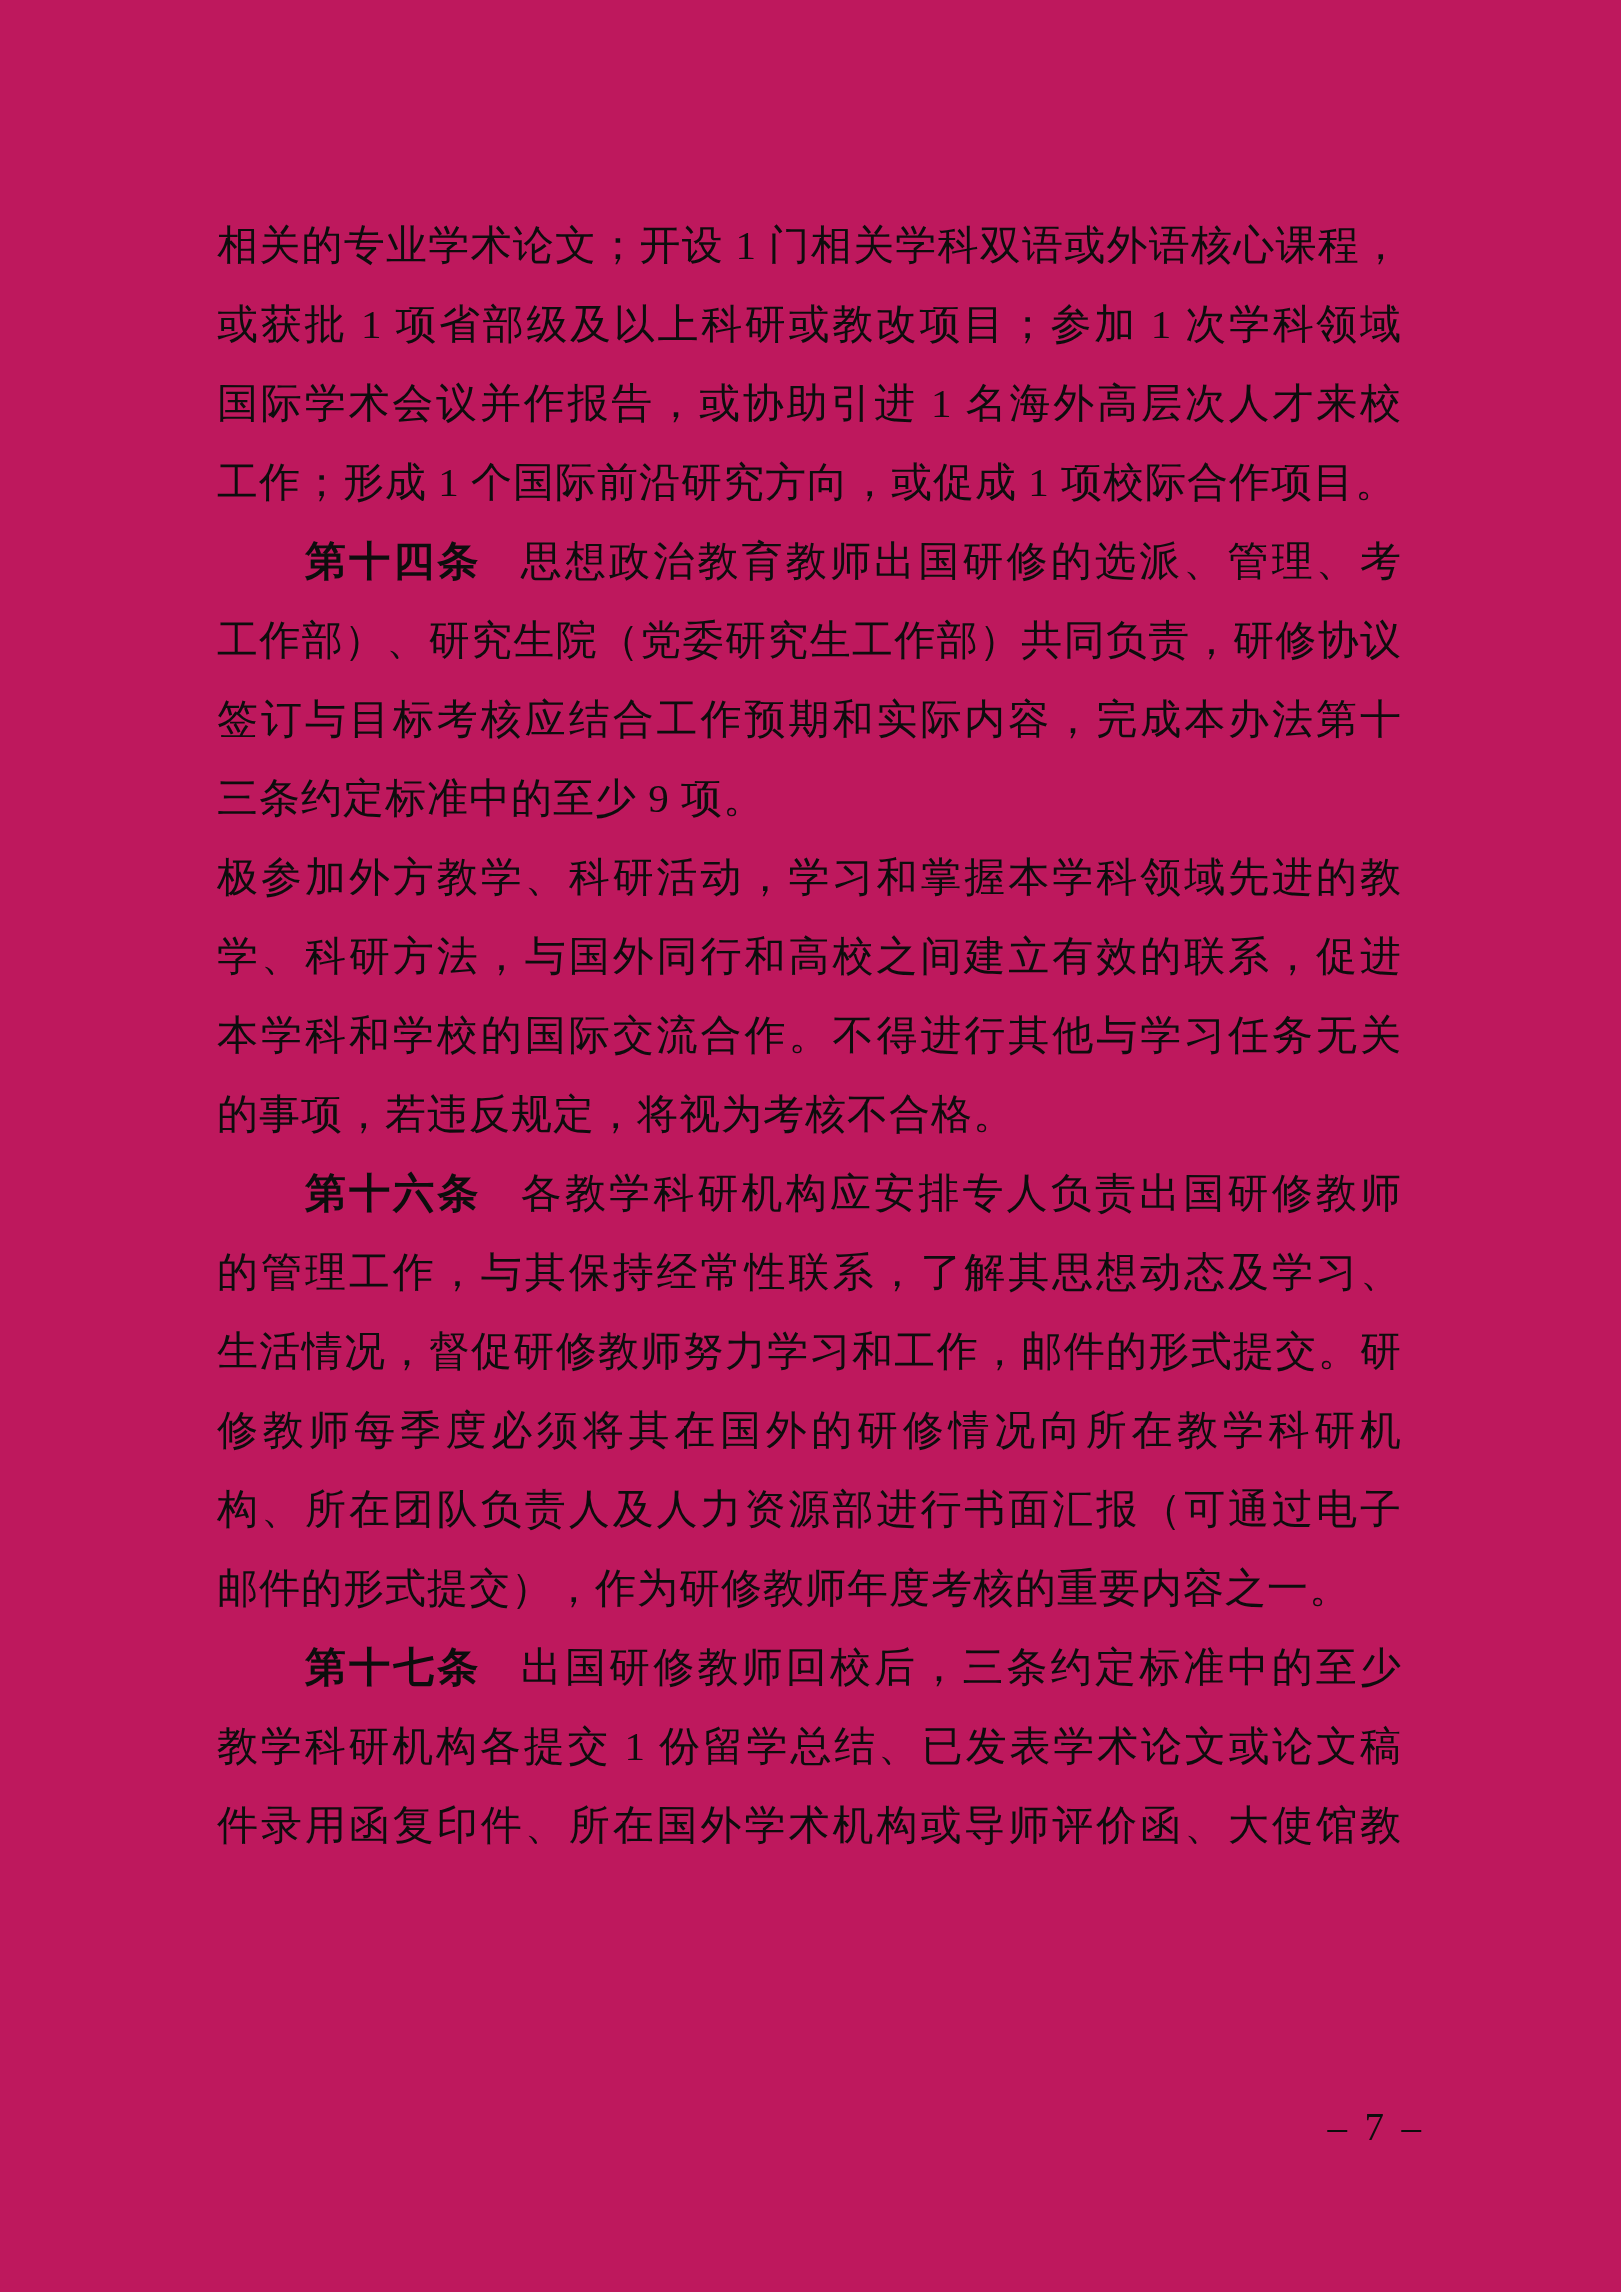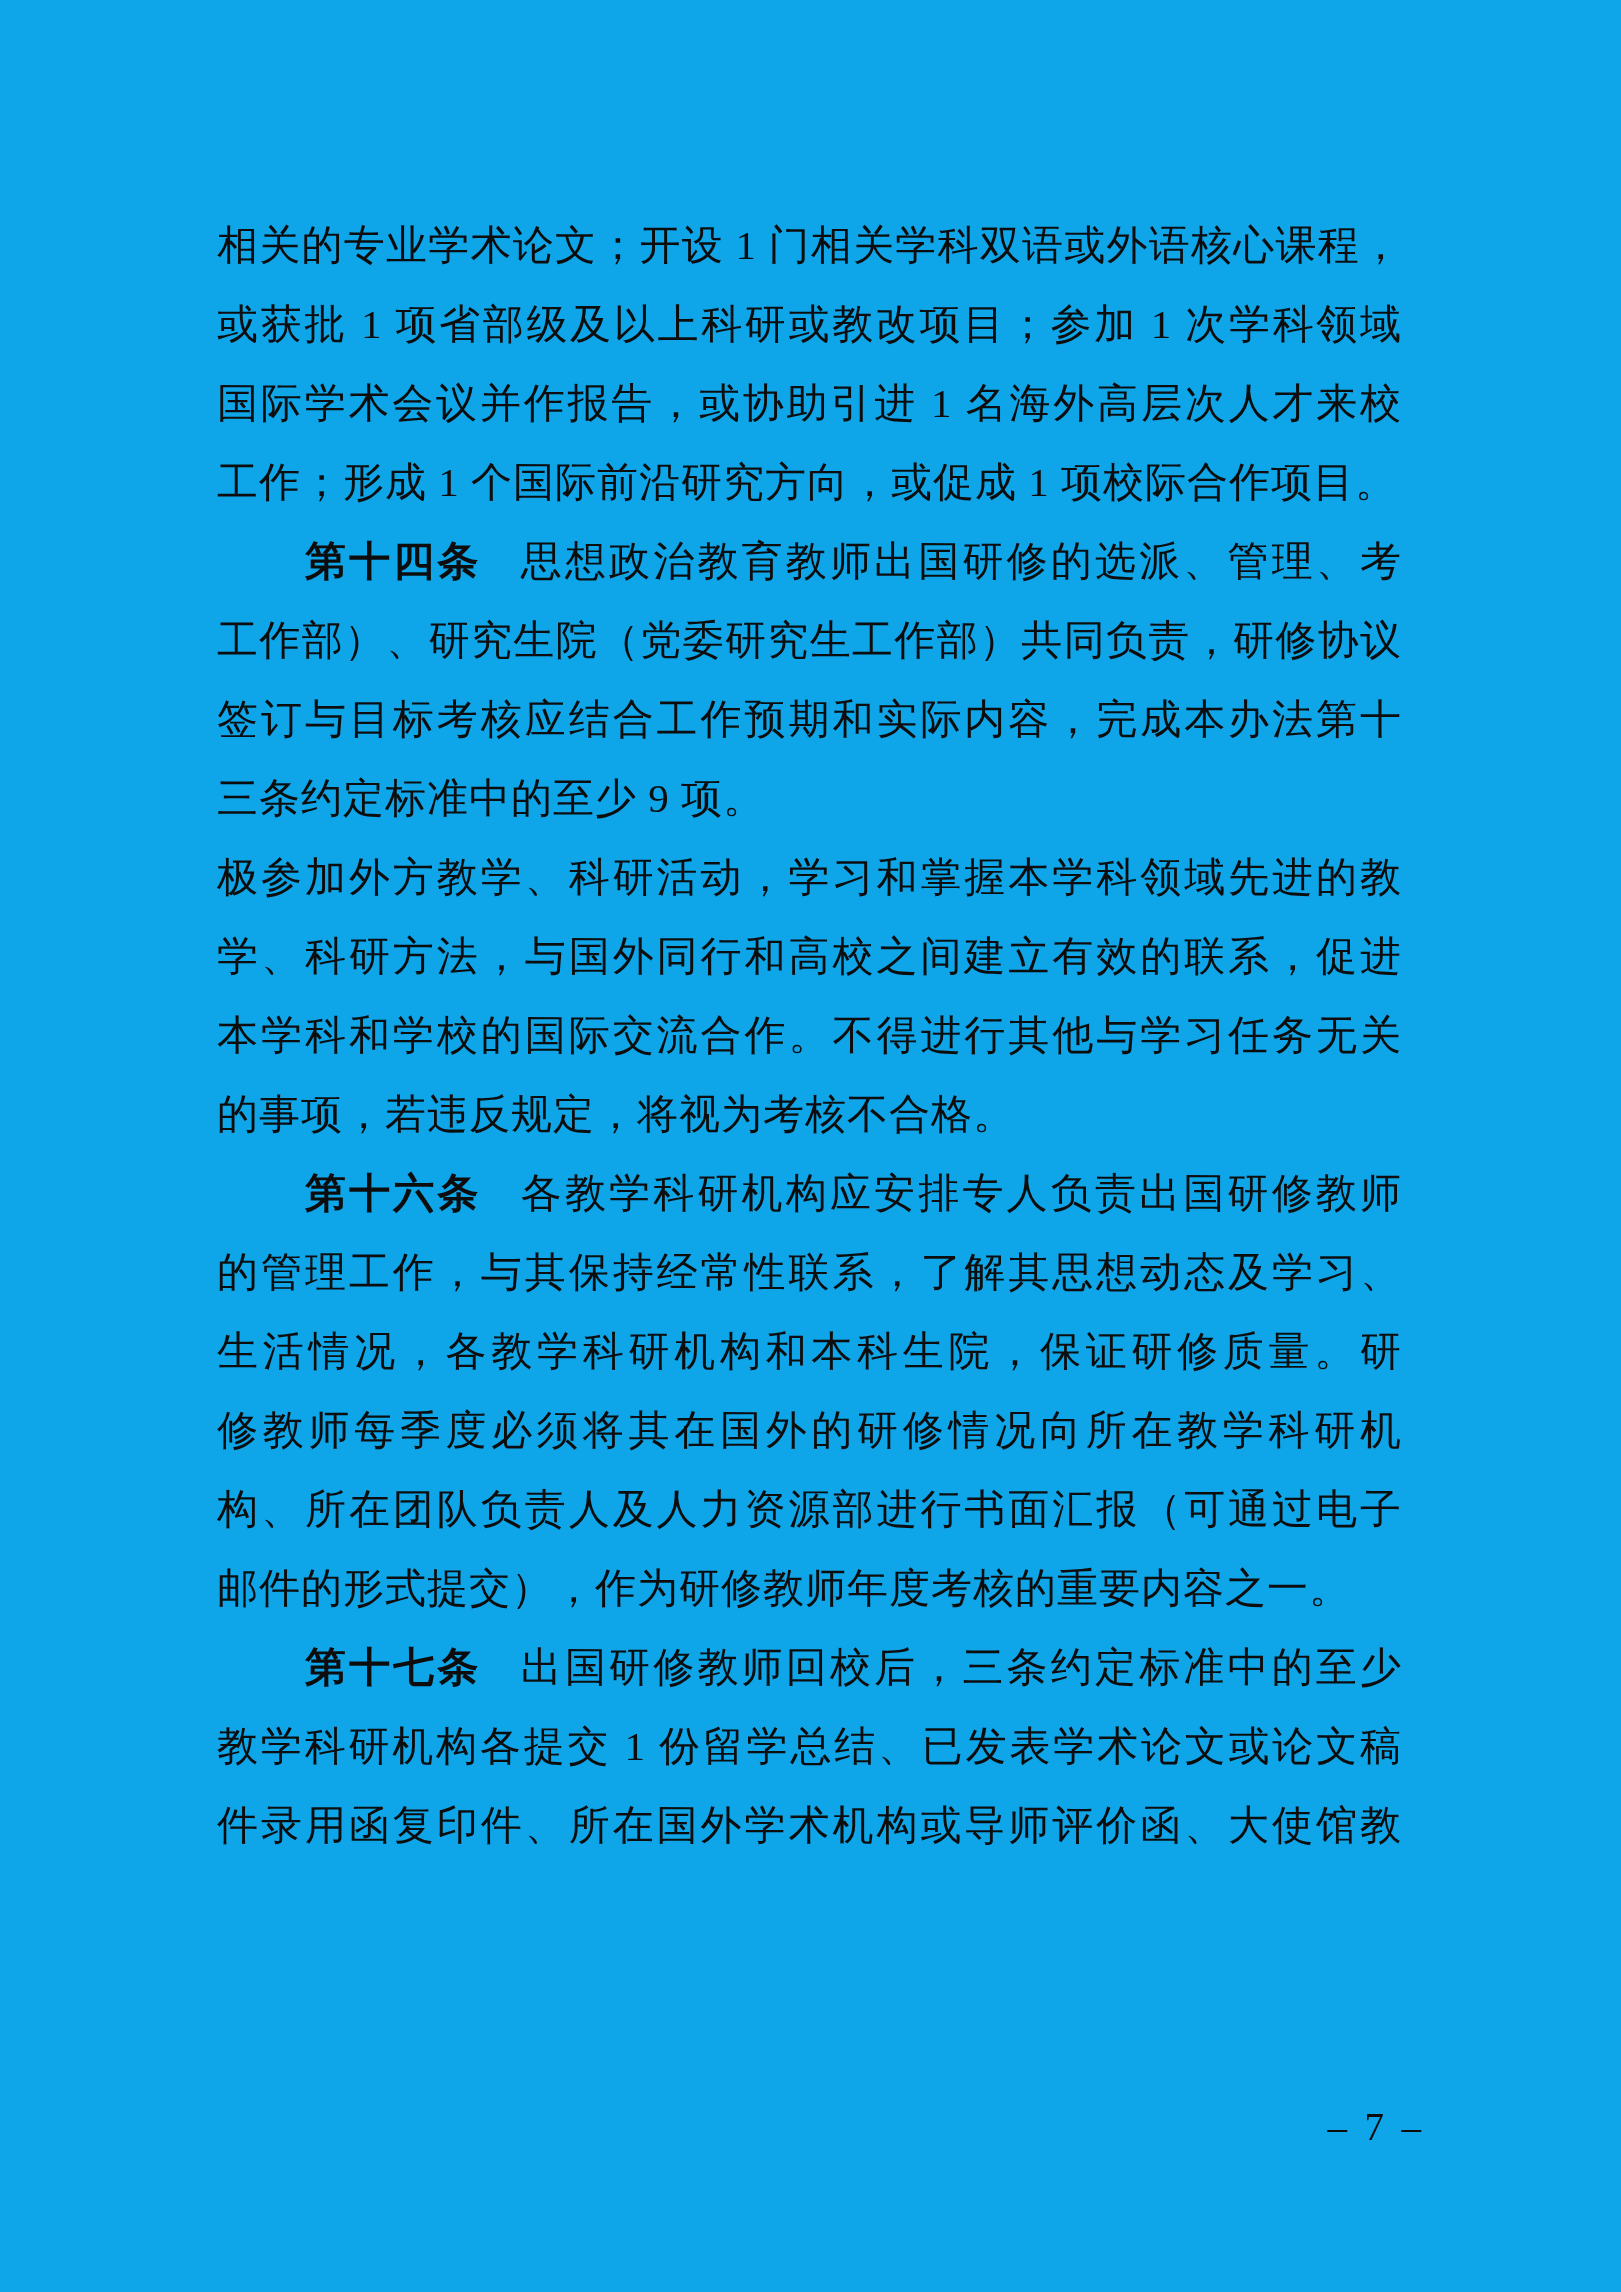--- a/index.html
+++ b/index.html
@@ -4,21 +4,21 @@
 <style>
   html, body {
     margin: 0;
     padding: 0;
     background: #9e9e9e;
   }
   .page {
     position: relative;
     width: 1621px;
     height: 2293px;
-    background: #0ea5e9;
+    background: #be185d;
     overflow: hidden;
     font-family: "Liberation Serif", serif;
     color: #0d0d0d;
   }
   .body-text {
     position: absolute;
     left: 217px;
     top: 206px;
     width: 1185px;
   }
@@ -68,21 +68,21 @@
       <div class="line indent"><span class="head">第十四条</span><span>思想政治教育教师出国研修的选派、管理、考</span></div>
       <div class="line"><span>工作部）、研究生院（党委研究生工作部）共同负责，研修协议</span></div>
       <div class="line"><span>签订与目标考核应结合工作预期和实际内容，完成本办法第十</span></div>
       <div class="line last"><span>三条约定标准中的至少 9 项。</span></div>
       <div class="line"><span>极参加外方教学、科研活动，学习和掌握本学科领域先进的教</span></div>
       <div class="line"><span>学、科研方法，与国外同行和高校之间建立有效的联系，促进</span></div>
       <div class="line"><span>本学科和学校的国际交流合作。不得进行其他与学习任务无关</span></div>
       <div class="line last"><span>的事项，若违反规定，将视为考核不合格。</span></div>
       <div class="line indent"><span class="head">第十六条</span><span>各教学科研机构应安排专人负责出国研修教师</span></div>
       <div class="line"><span>的管理工作，与其保持经常性联系，了解其思想动态及学习、</span></div>
-      <div class="line"><span>生活情况，各教学科研机构和本科生院，保证研修质量。研</span></div>
+      <div class="line"><span>生活情况，督促研修教师努力学习和工作，邮件的形式提交。研</span></div>
       <div class="line"><span>修教师每季度必须将其在国外的研修情况向所在教学科研机</span></div>
       <div class="line"><span>构、所在团队负责人及人力资源部进行书面汇报（可通过电子</span></div>
       <div class="line last"><span>邮件的形式提交），作为研修教师年度考核的重要内容之一。</span></div>
       <div class="line indent"><span class="head">第十七条</span><span>出国研修教师回校后，三条约定标准中的至少</span></div>
       <div class="line"><span>教学科研机构各提交 1 份留学总结、已发表学术论文或论文稿</span></div>
       <div class="line"><span>件录用函复印件、所在国外学术机构或导师评价函、大使馆教</span></div>
     </main>
   <div class="page-footer">
     <span>– 7 –</span>
   </div>

